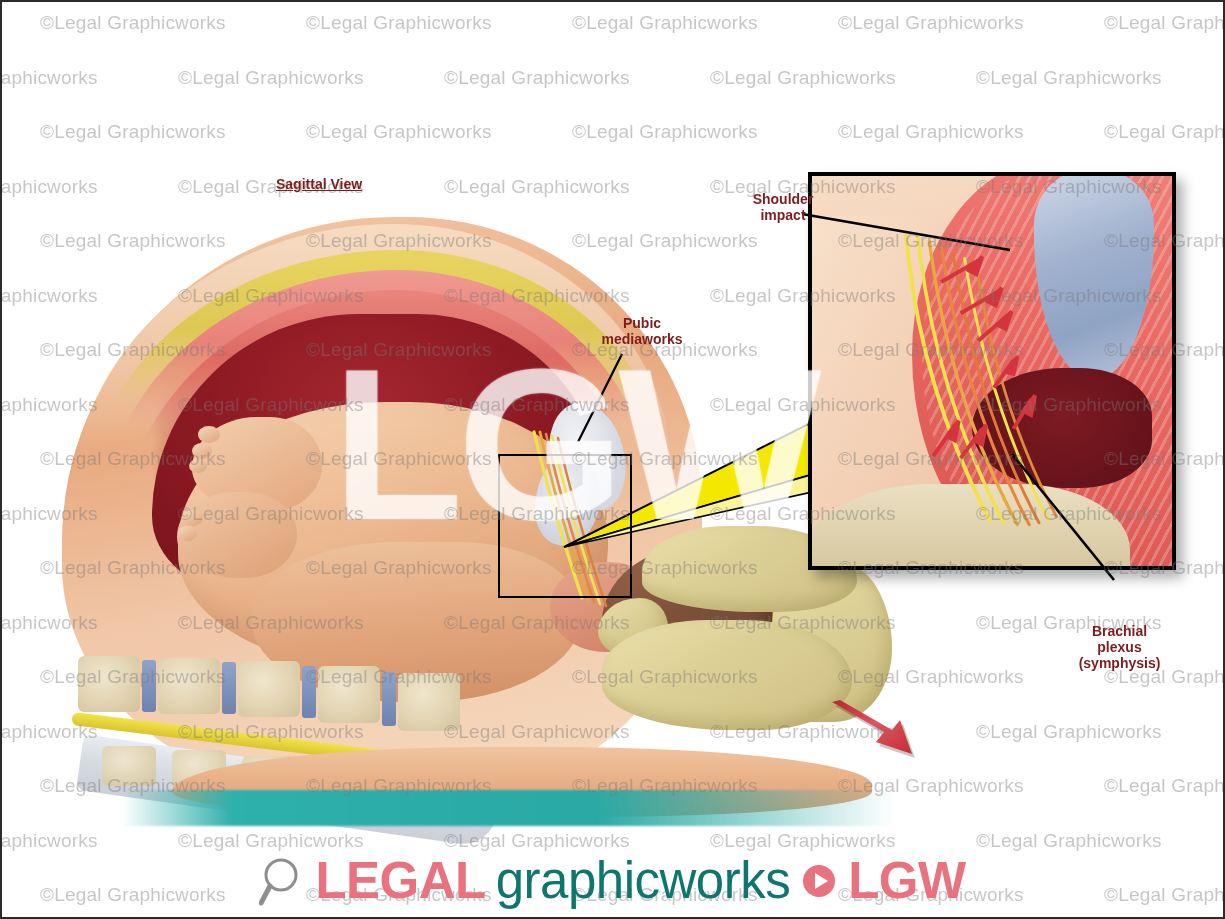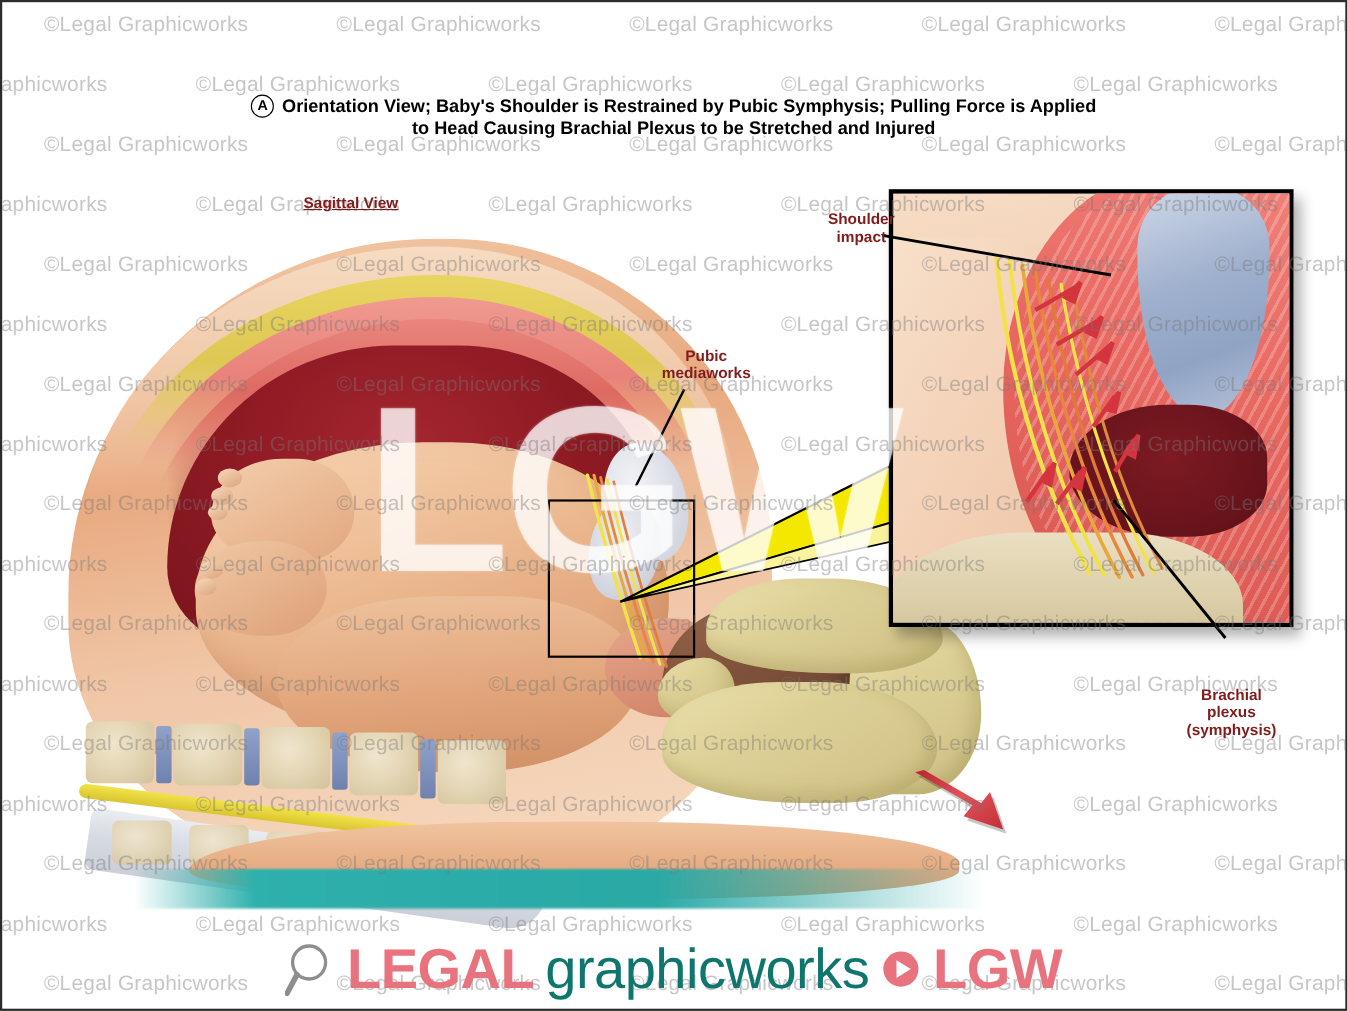--- a/index.html
+++ b/index.html
@@ -567,26 +567,20 @@
       <div class="wm" style="left: 708px; top: 827.5px;">©Legal Graphicworks</div>
       <div class="wm" style="left: 974px; top: 827.5px;">©Legal Graphicworks</div>
       <div class="wm" style="left: 38px; top: 882px;">©Legal Graphicworks</div>
       <div class="wm" style="left: 304px; top: 882px;">©Legal Graphicworks</div>
       <div class="wm" style="left: 570px; top: 882px;">©Legal Graphicworks</div>
       <div class="wm" style="left: 836px; top: 882px;">©Legal Graphicworks</div>
       <div class="wm" style="left: 1102px; top: 882px;">©Legal Graphicworks</div>
     </div>
 
 
-  <div id="subtitle-wrap">
-    <div class="subtitle-line">
-      <span id="marker-a">A</span><span>Orientation View; Baby's Shoulder is Restrained by Pubic Symphysis; Pulling Force is Applied</span>
-    </div>
-    <div class="subtitle-line">to Head Causing Brachial Plexus to be Stretched and Injured</div>
-  </div>
 
   <div class="label" id="label-sagittal">Sagittal View</div>
 
   <div class="label" id="label-pubic">
     <div>Pubic</div>
     <div>mediaworks</div>
   </div>
 
   <div class="label" id="label-shoulder">
     <div>Shoulder</div>

